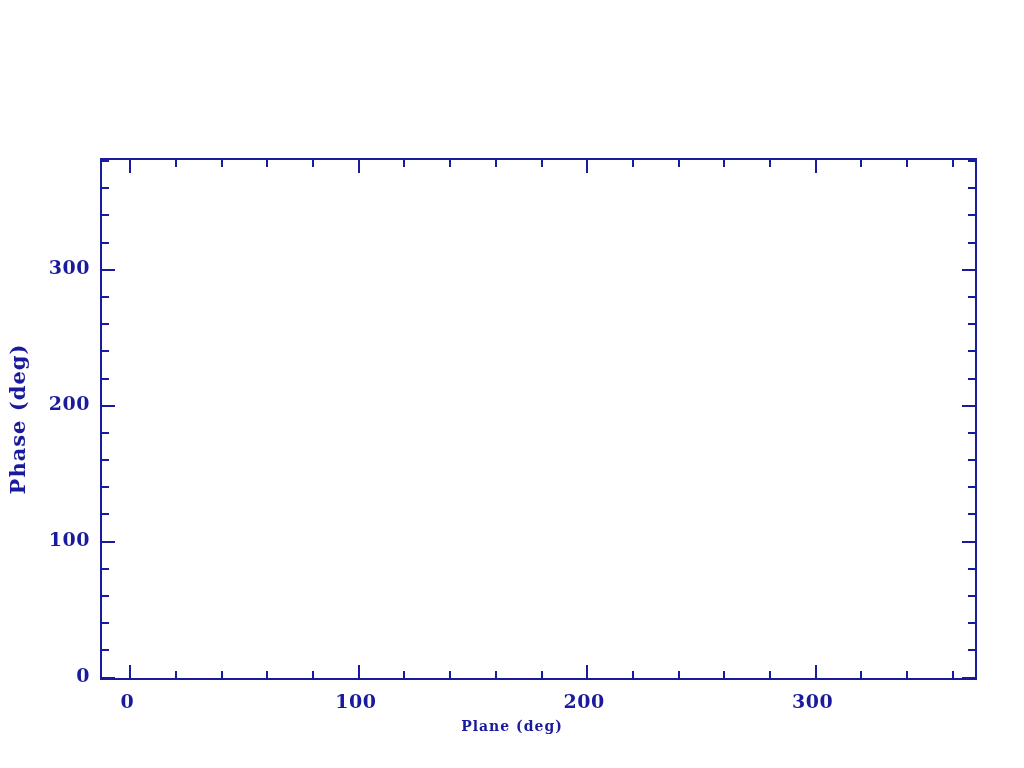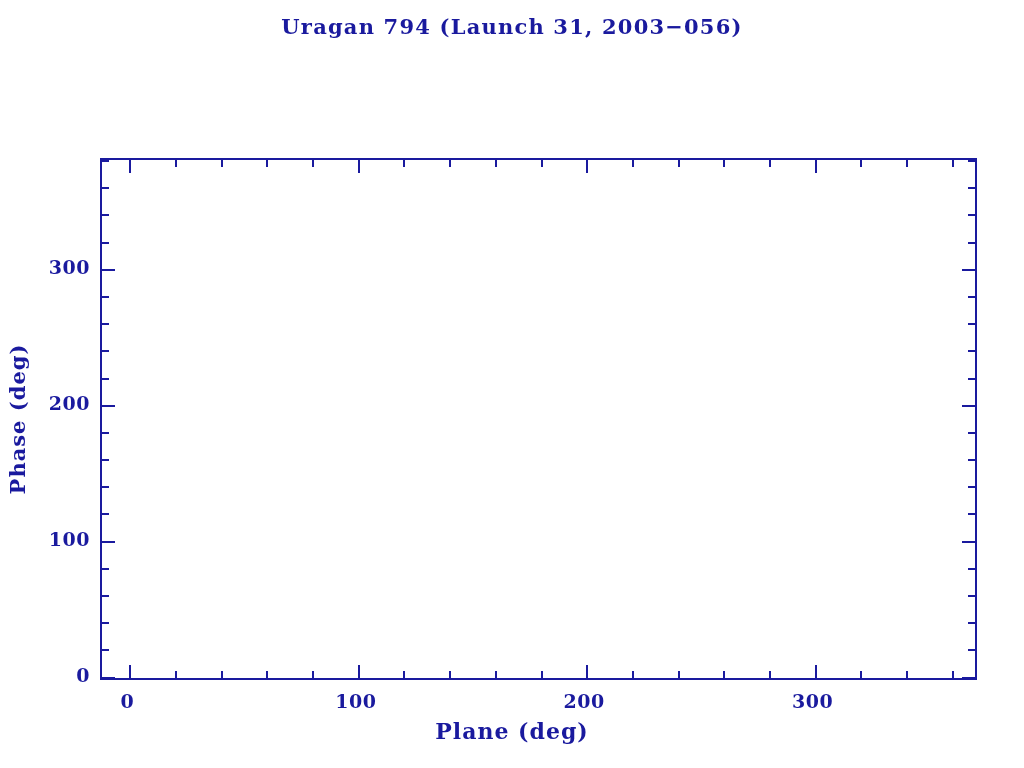--- a/index.html
+++ b/index.html
@@ -97,21 +97,21 @@
 
   
   #xlabel {
     position: absolute;
     left: 0;
     top: 718px;
     width: 1024px;
     text-align: center;
     color: #1a1a9e;
     font-family: "DejaVu Serif", "Liberation Serif", serif;
-    font-size: 22px;
+    font-size: 14px;
     font-weight: bold;
     letter-spacing: 1px;
     white-space: pre;
   }
   #ylabel-holder {
     position: absolute;
     left: 0px;
     top: 158px;
     width: 34px;
     height: 522px;
@@ -128,21 +128,20 @@
     font-weight: bold;
     letter-spacing: 1px;
     white-space: pre;
   }
 </style>
 </head>
 <body>
 
 <div id="page">
 
-  <div id="chart-title">Uragan 794 (Launch 31, 2003−056)</div>
 
   <div id="plot-frame">
     <div id="plot-area"></div>
     <div id="ticks-layer">
         <div class="tick tick-v tick-bottom-major" style="left: 27.4062px;"></div>
         <div class="tick tick-v tick-top-major" style="left: 27.4062px;"></div>
         <div class="tick tick-v tick-bottom-minor" style="left: 73.0833px;"></div>
         <div class="tick tick-v tick-top-minor" style="left: 73.0833px;"></div>
         <div class="tick tick-v tick-bottom-minor" style="left: 118.76px;"></div>
         <div class="tick tick-v tick-top-minor" style="left: 118.76px;"></div>

